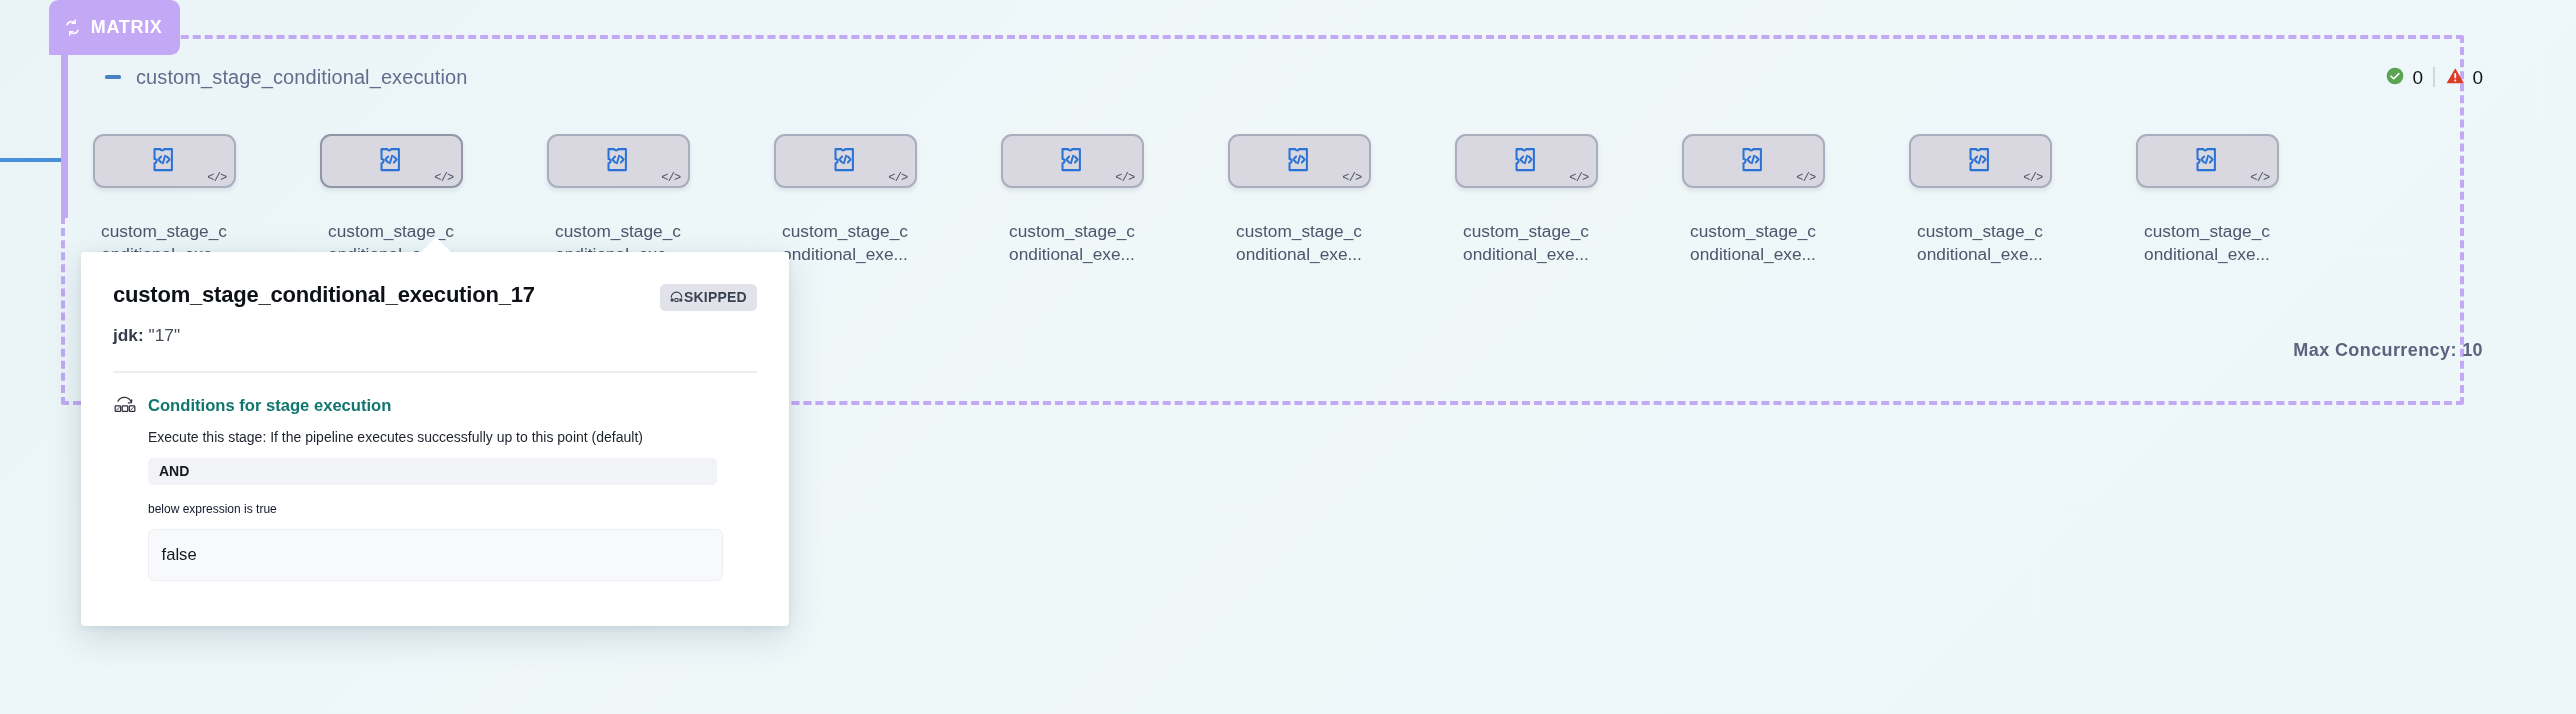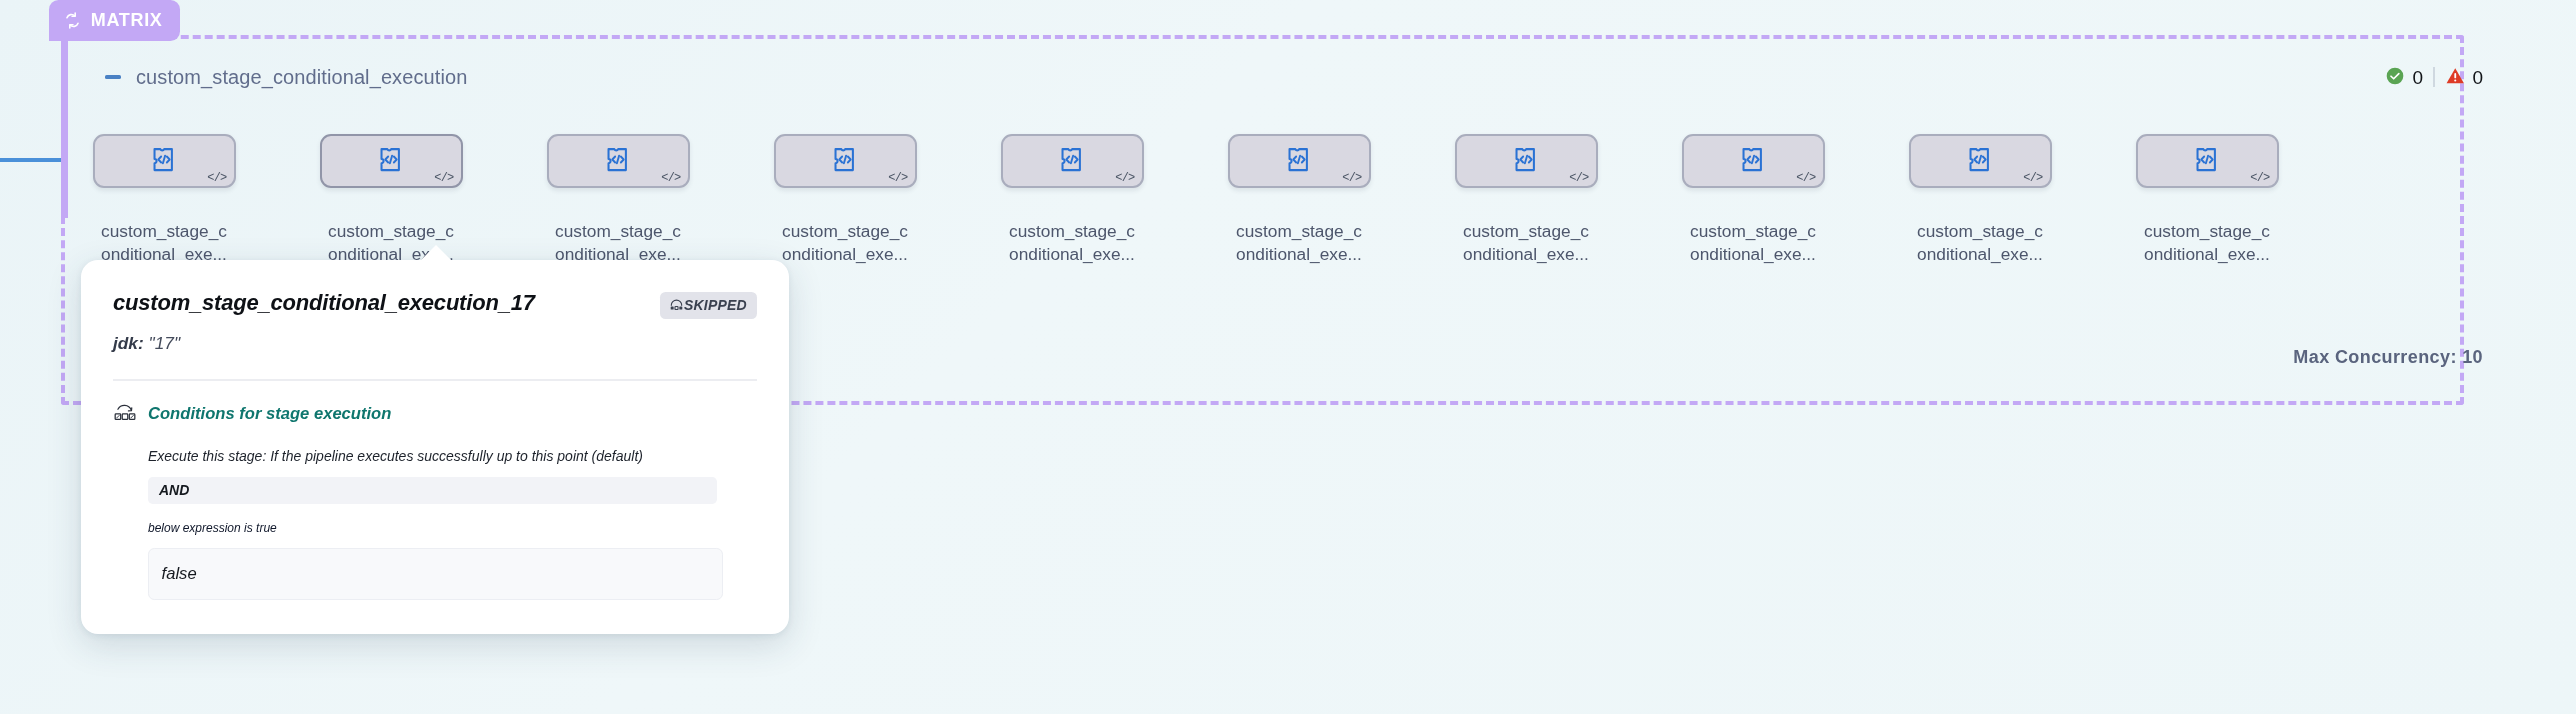--- a/index.html
+++ b/index.html
@@ -27,21 +27,21 @@
     width: 61px;
     height: 4px;
     background: #4a90d9;
   }
 
   
   .matrix-tab {
     position: absolute;
     left: 49px;
     top: 0px;
-    height: 41px;
+    height: 55px;
     padding: 0 17.3px 0 14px;
     background: #c3a8f5;
     border-radius: 9.5px 9.5px 9.5px 0;
     display: flex;
     align-items: center;
     gap: 8.7px;
     z-index: 6;
   }
   .matrix-tab .tab-text {
     color: #ffffff;
@@ -180,40 +180,39 @@
     line-height: 23px;
     color: #4d566c;
     word-break: break-all;
   }
   .node-label .l2 { display: block; }
 
   
   .max-concurrency {
     position: absolute;
     right: 93px;
-    top: 347px;
+    top: 340px;
     font-size: 18px;
     font-weight: 700;
     color: #5a647e;
     letter-spacing: 0.4px;
     z-index: 4;
   }
 
   
   .popover {
     position: absolute;
     left: 81px;
-    top: 260px;
+    top: 252px;
     width: 708px;
     height: 374px;
     background: #ffffff;
-    border-radius: 17px;
+    border-radius: 4px;
     box-shadow: 0 11px 35px rgba(40,60,90,0.16), 0 1.6px 6.3px rgba(40,60,90,0.08);
     z-index: 20;
-    font-style: italic;
   }
   .popover-arrow {
     position: absolute;
     left: 339px;
     top: -15px;
     width: 0;
     height: 0;
     border-left: 16.6px solid transparent;
     border-right: 16.6px solid transparent;
     border-bottom: 16px solid #ffffff;
@@ -268,21 +267,21 @@
     display: flex;
     align-items: center;
     gap: 11px;
   }
   .cond-head .cond-title {
     font-size: 16.6px;
     font-weight: 700;
     color: #0f766e;
   }
   .cond-desc {
-    margin-top: 22px;
+    margin-top: 11px;
     margin-left: 35px;
     font-size: 14px;
     color: #1d222b;
   }
   .op-pill {
     margin-top: 12.6px;
     margin-left: 35px;
     width: 569px;
     height: 27px;
     background: #f2f3f7;

